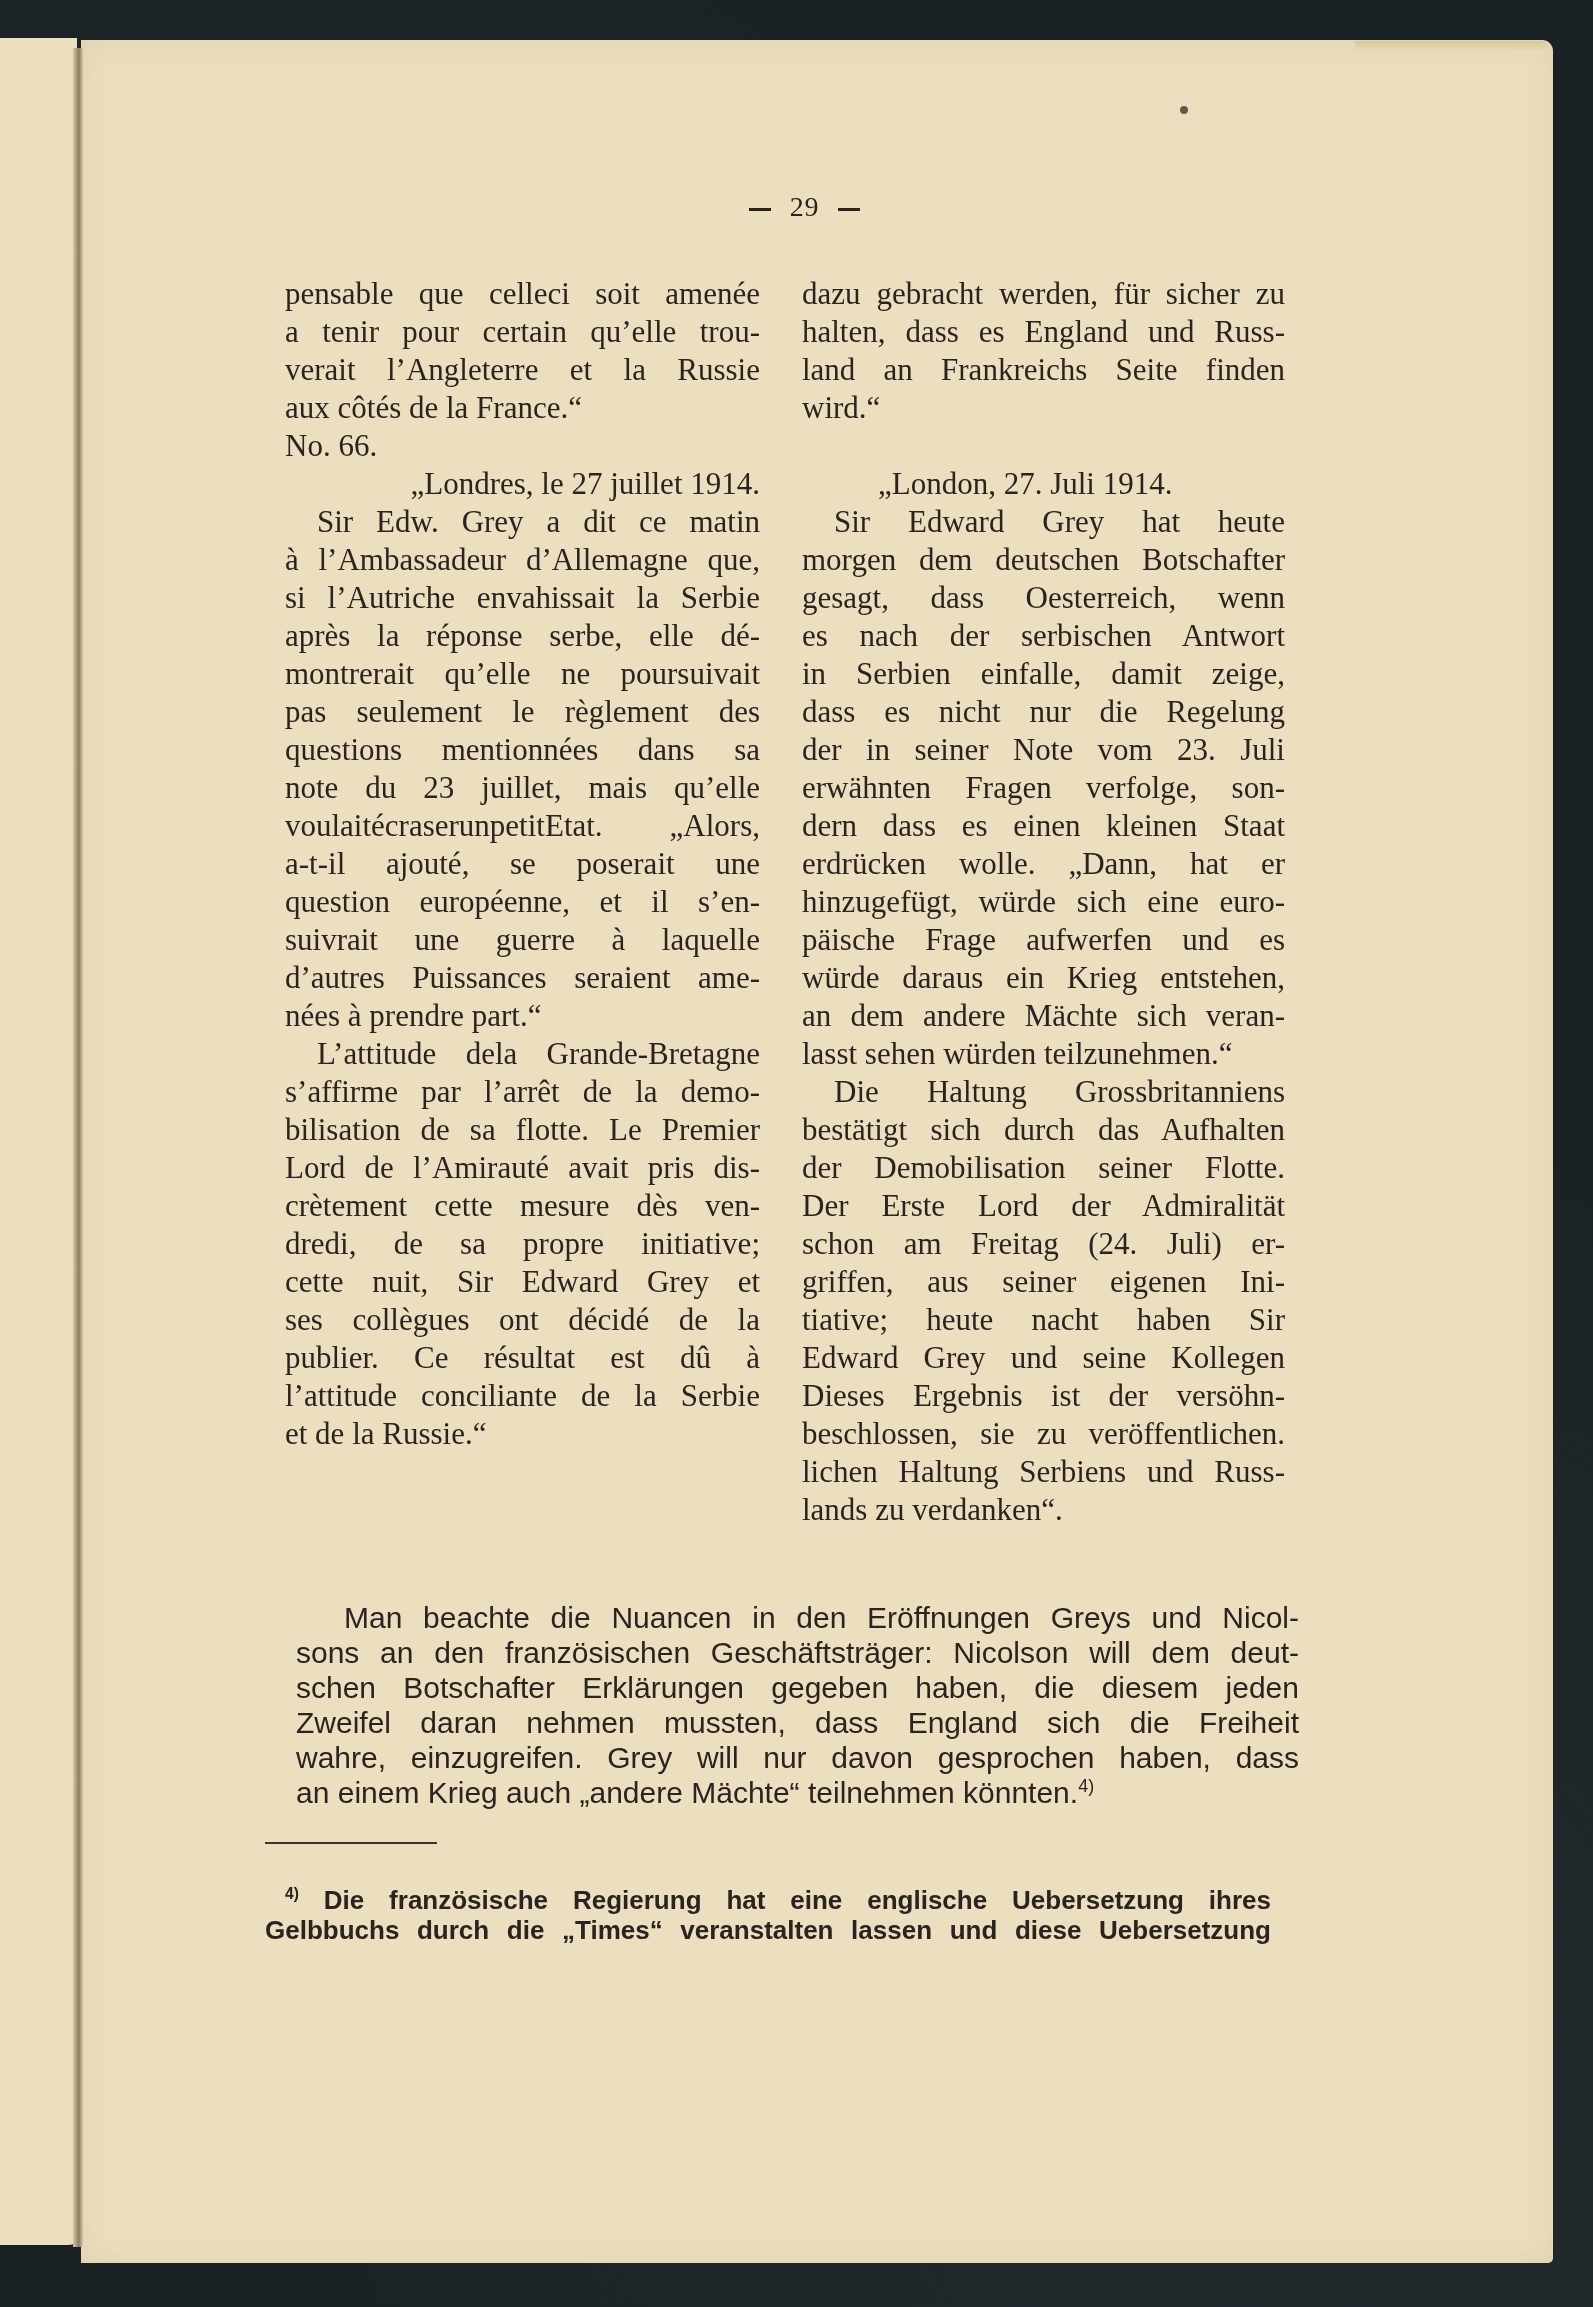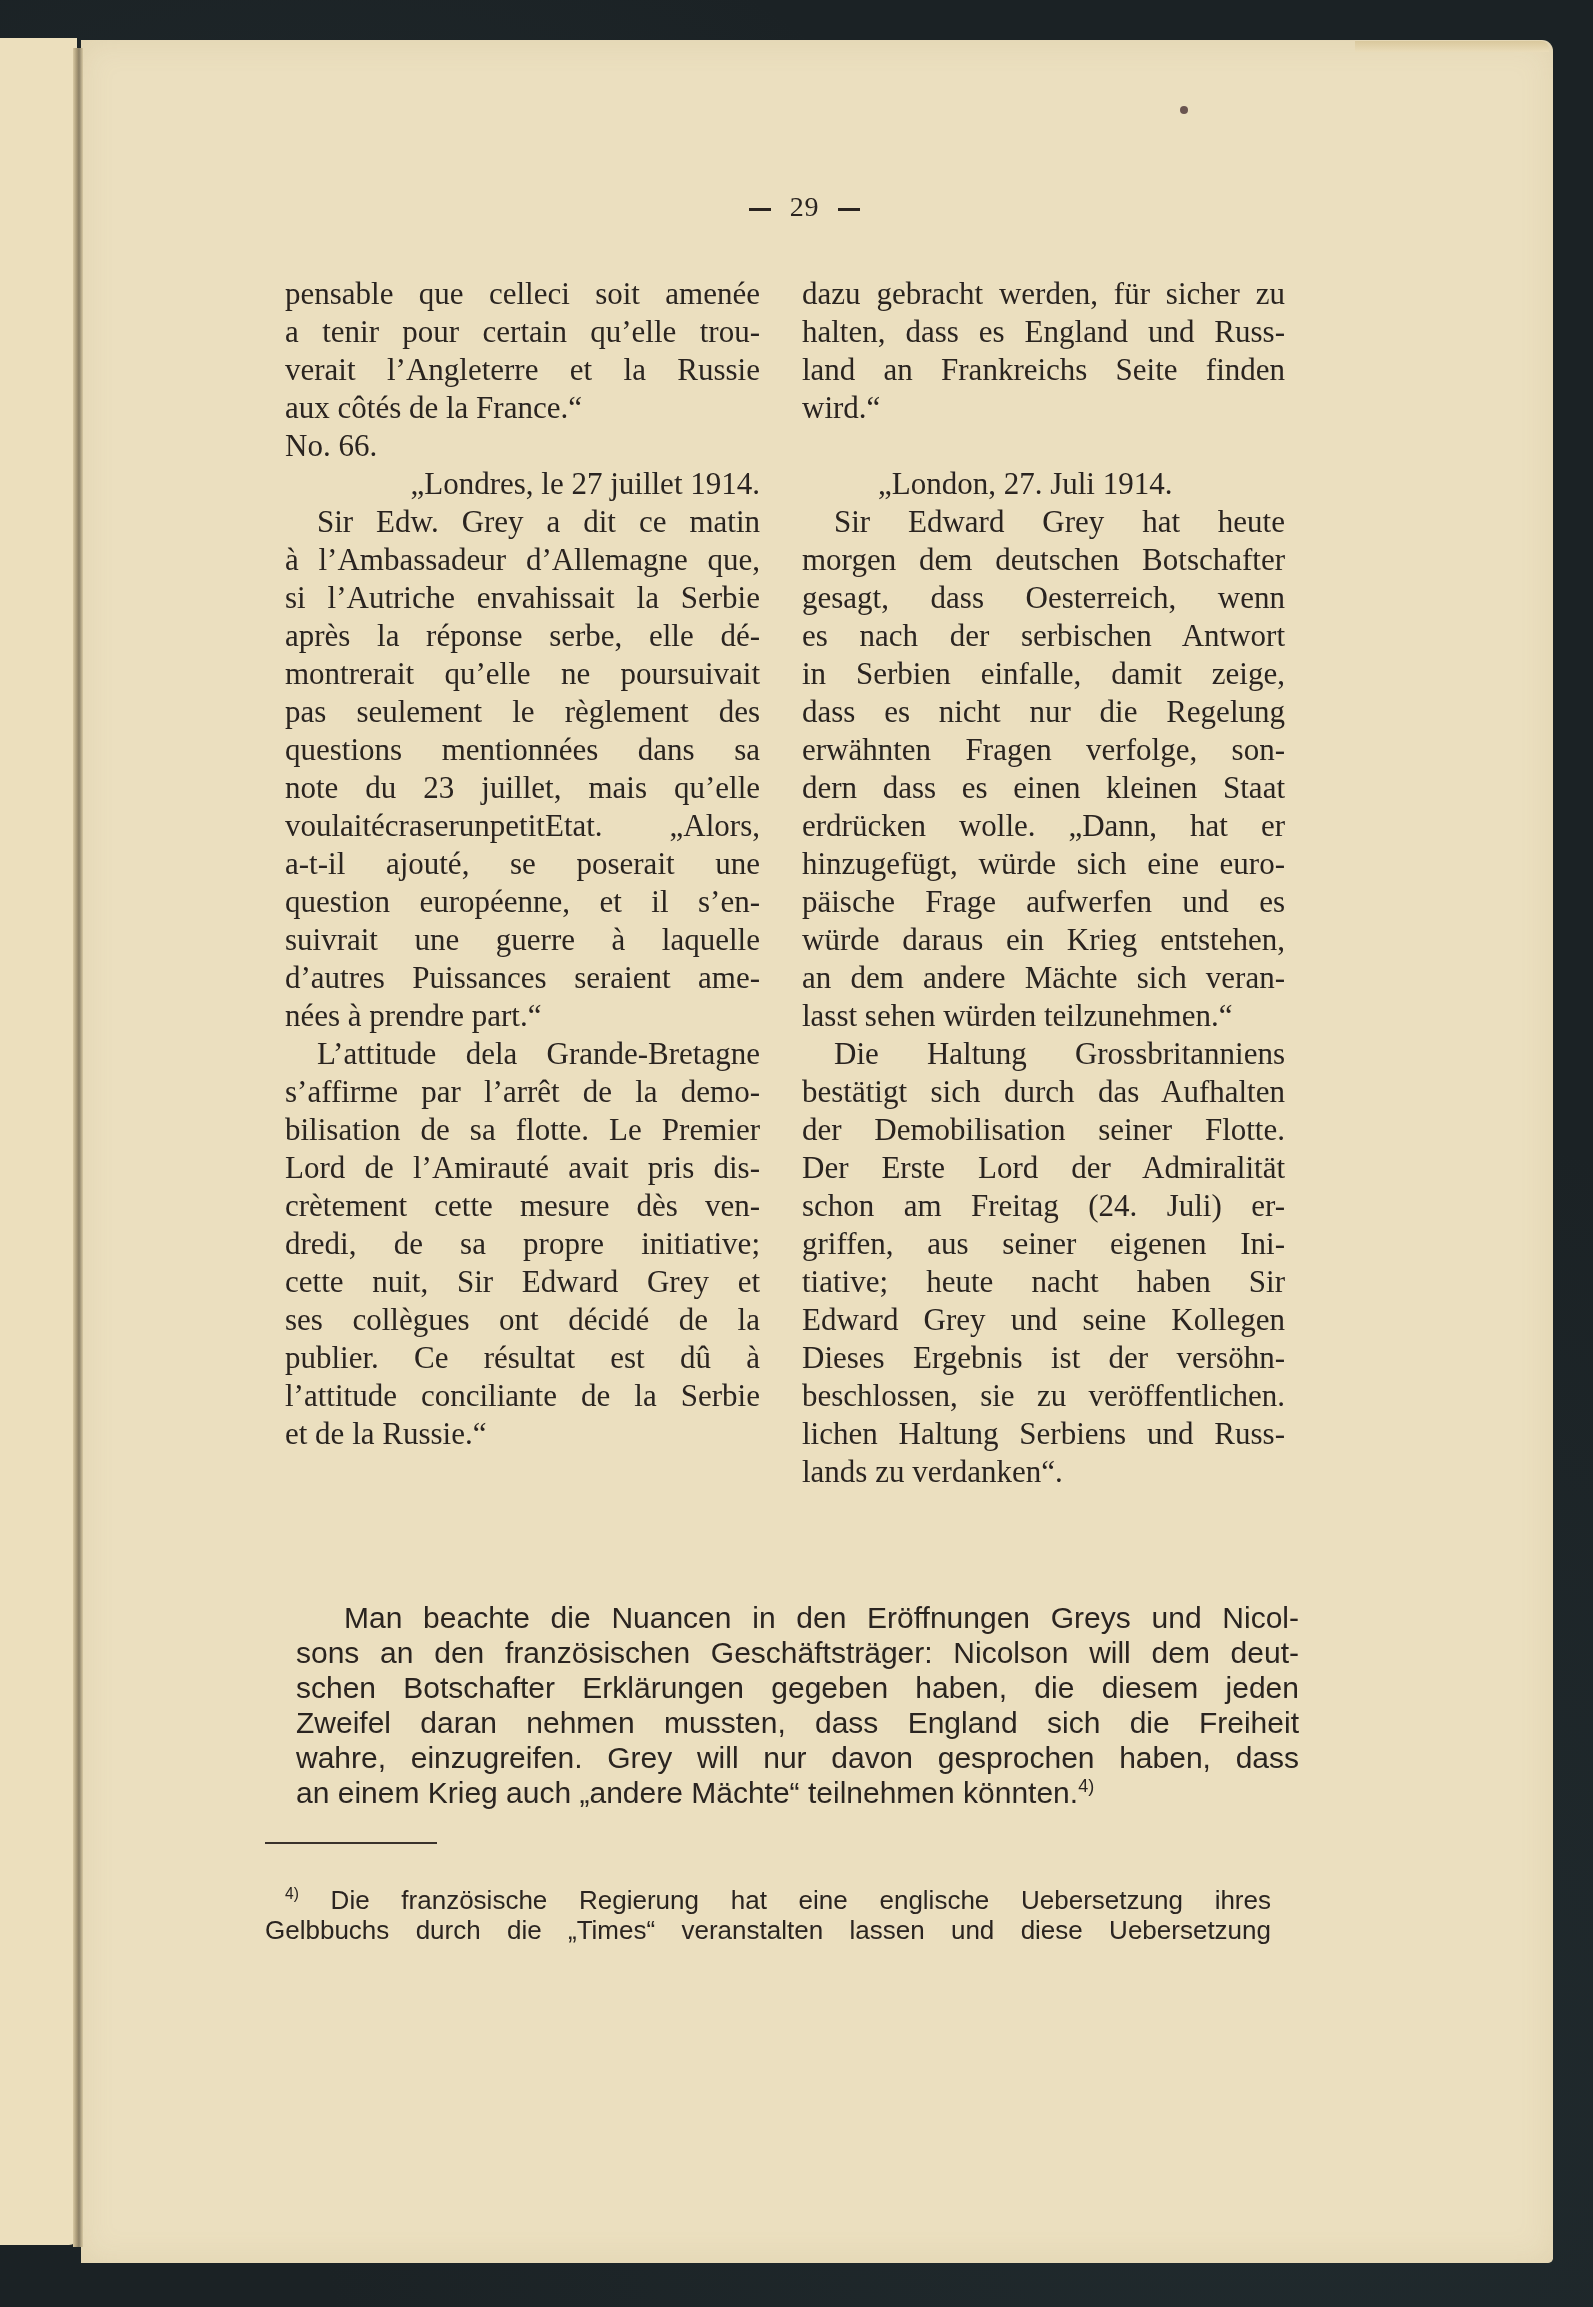--- a/index.html
+++ b/index.html
@@ -141,20 +141,21 @@
     }
     .footnote {
       position: absolute;
       left: 265px;
       top: 1885px;
       width: 1006px;
       color: #2a2420;
       font-family: "Liberation Sans", "DejaVu Sans", sans-serif;
       font-size: 26px;
       line-height: 30px;
+      font-weight: bold;
     }
     .footnote .line { height: 30px; }
     .footnote .line.first { padding-left: 20px; }
     sup.fn {
       font-size: 0.6em;
       vertical-align: super;
       line-height: 0;
     }
   </style>
 </head>
@@ -211,20 +212,21 @@
   <span class="line">land an Frankreichs Seite finden</span>
   <span class="line last">wird.“</span>
   <span class="spacer"></span>
   <span class="line dateline-r">„London, 27. Juli 1914.</span>
   <span class="line indent">Sir Edward Grey hat heute</span>
   <span class="line">morgen dem deutschen Botschafter</span>
   <span class="line">gesagt, dass Oesterreich, wenn</span>
   <span class="line">es nach der serbischen Antwort</span>
   <span class="line">in Serbien einfalle, damit zeige,</span>
   <span class="line">dass es nicht nur die Regelung</span>
+  <span class="line">der in seiner Note vom 23. Juli</span>
   <span class="line">erwähnten Fragen verfolge, son-</span>
   <span class="line">dern dass es einen kleinen Staat</span>
   <span class="line">erdrücken wolle. „Dann, hat er</span>
   <span class="line">hinzugefügt, würde sich eine euro-</span>
   <span class="line">päische Frage aufwerfen und es</span>
   <span class="line">würde daraus ein Krieg entstehen,</span>
   <span class="line">an dem andere Mächte sich veran-</span>
   <span class="line last">lasst sehen würden teilzunehmen.“</span>
   <span class="line indent">Die Haltung Grossbritanniens</span>
   <span class="line">bestätigt sich durch das Aufhalten</span>

